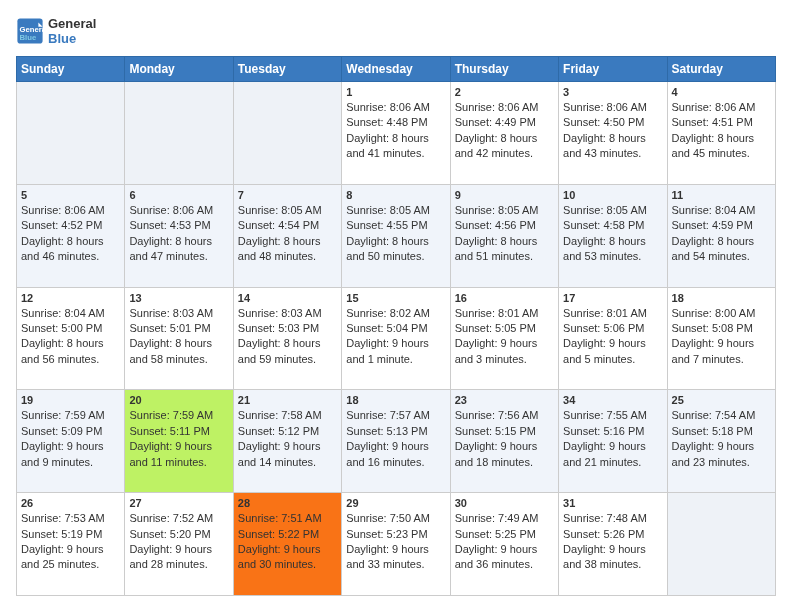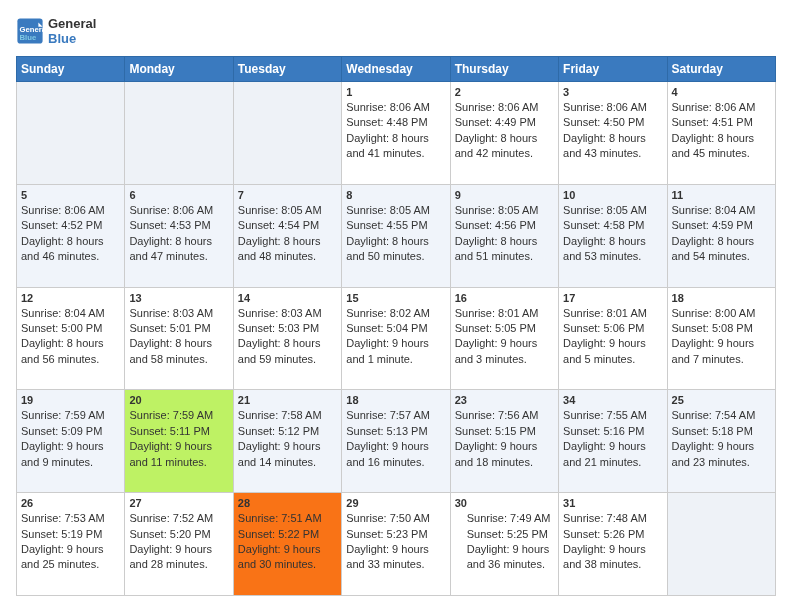--- a/index.html
+++ b/index.html
@@ -336,21 +336,21 @@
           </td>
           <td style="background: rgb(255, 255, 255); margin-top: 8px;">
             <span class="day-num">29</span>
             <div class="day-info" style="white-space: pre-line;">Sunrise: 7:50 AM
 Sunset: 5:23 PM
 Daylight: 9 hours
 and 33 minutes.</div>
           </td>
           <td style="background: rgb(255, 255, 255);">
             <span class="day-num">30</span>
-            <div class="day-info" style="white-space: pre-line; margin-left: 12px;">Sunrise: 7:49 AM
+            <div class="day-info" style="white-space: pre-line;">Sunrise: 7:49 AM
 Sunset: 5:25 PM
 Daylight: 9 hours
 and 36 minutes.</div>
           </td>
           <td style="background: rgb(255, 255, 255);">
             <span class="day-num">31</span>
             <div class="day-info" style="white-space: pre-line;">Sunrise: 7:48 AM
 Sunset: 5:26 PM
 Daylight: 9 hours
 and 38 minutes.</div>

